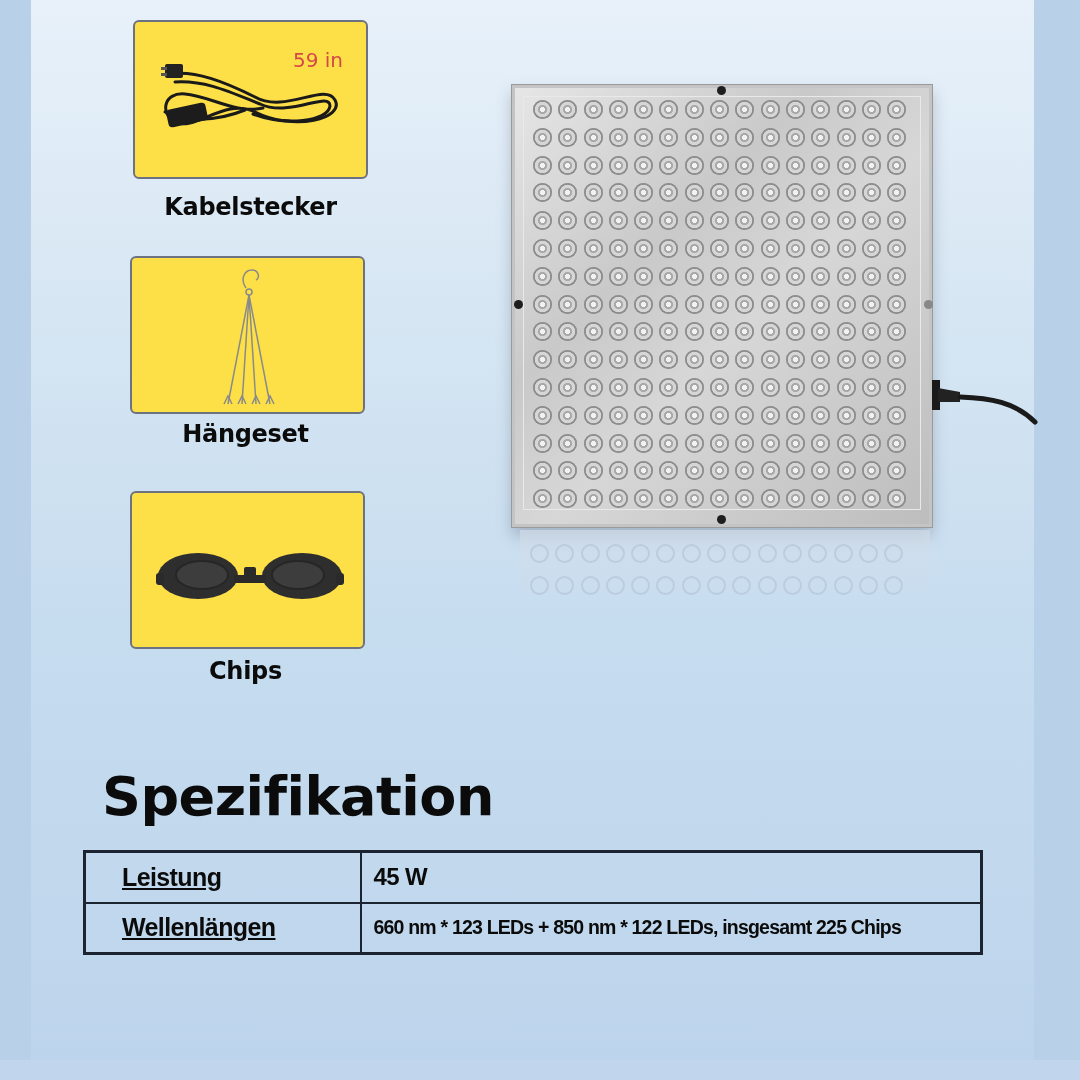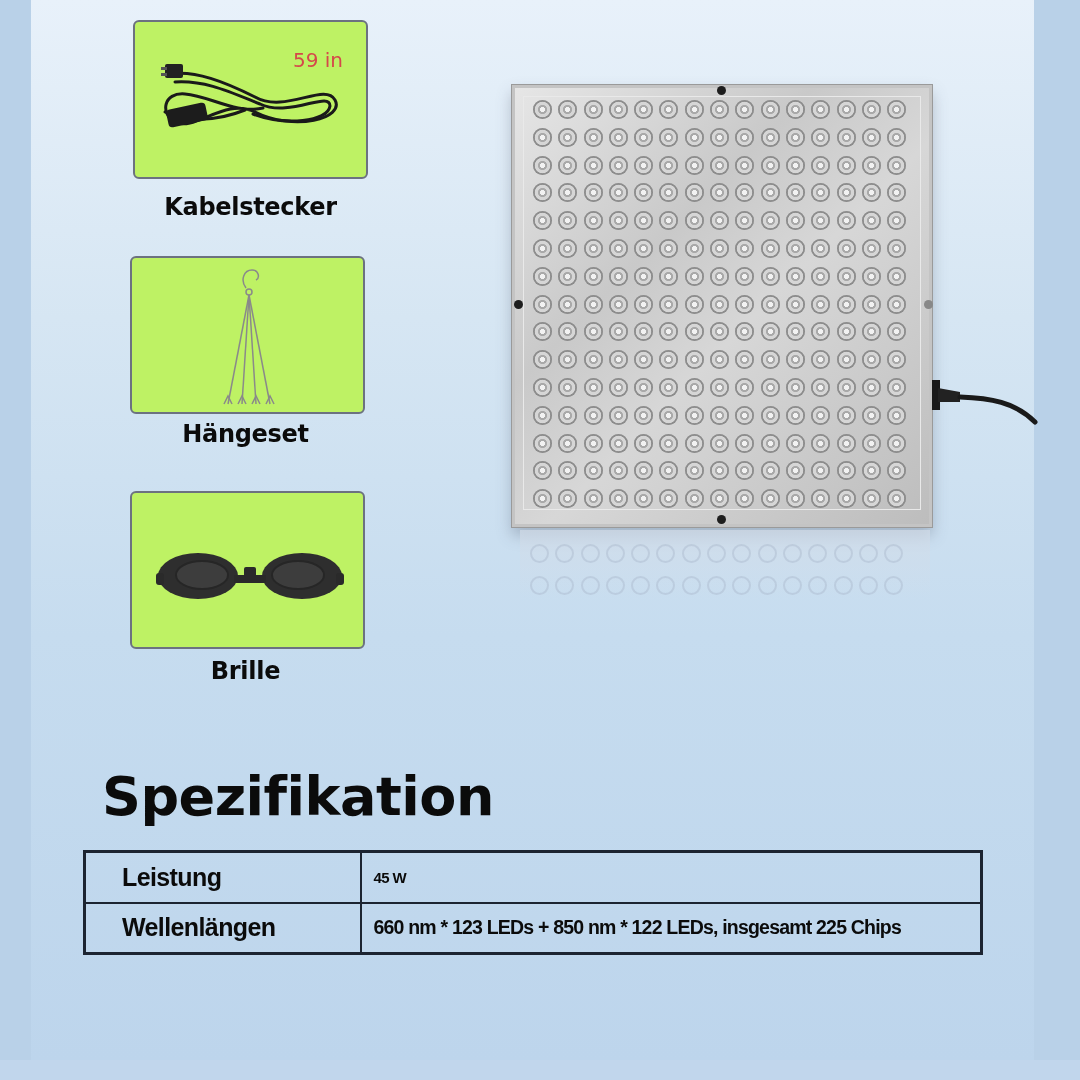--- a/index.html
+++ b/index.html
@@ -18,21 +18,21 @@
     .panel-right-strip {
       position: absolute; left: 1034px; top: 0; width: 46px; height: 1080px;
       background: #b9d1e8;
     }
     .panel-bottom-strip {
       position: absolute; left: 0; top: 1060px; width: 1080px; height: 20px;
       background: #c1d6ec;
     }
     .acc-card {
       position: absolute;
-      background: #bef264;
+      background: #fde047;
       border: 2px solid #6c7280;
       border-radius: 6px;
       overflow: hidden;
     }
     .acc-label {
       position: absolute;
       font-weight: bold;
       font-size: 24px;
       text-align: center;
       letter-spacing: -0.3px;
@@ -101,24 +101,24 @@
     }
     .spec-table td {
       border: 2px solid #1c2431;
       height: 51px;
       font-weight: bold;
       font-family: "Liberation Sans", sans-serif;
       letter-spacing: -0.6px;
       vertical-align: middle;
     }
     .spec-table td.k {
-      width: 276px; padding-left: 36px; font-size: 25px;
+      width: 276px; padding-left: 36px; font-size: 25px; text-decoration: underline;
     }
     .spec-table td.v {
-      padding-left: 12px; font-size: 15px;
+      padding-left: 12px; font-size: 24px;
     }
     .spec-table td.v.small { font-size: 19.5px; letter-spacing: -0.8px; }
   </style>
 </head>
 <body>
 
 <div class="panel"></div>
 <div class="panel-right-strip"></div>
 <div class="panel-bottom-strip"></div>
 
@@ -158,21 +158,21 @@
     <ellipse cx="66" cy="83" rx="40" ry="23" fill="#2e2e2e"></ellipse>
     <ellipse cx="70" cy="82" rx="26" ry="14" fill="#3d3d3d" stroke="#262626" stroke-width="2"></ellipse>
     <ellipse cx="170" cy="83" rx="40" ry="23" fill="#2e2e2e"></ellipse>
     <ellipse cx="166" cy="82" rx="26" ry="14" fill="#3d3d3d" stroke="#262626" stroke-width="2"></ellipse>
     <rect x="102" y="82" width="32" height="8" fill="#2a2a2a"></rect>
     <rect x="112" y="74" width="12" height="10" rx="2" fill="#2a2a2a"></rect>
     <rect x="24" y="80" width="8" height="12" rx="3" fill="#2a2a2a"></rect>
     <rect x="204" y="80" width="8" height="12" rx="3" fill="#2a2a2a"></rect>
   </svg>
 </div>
-<div class="acc-label" style="left:128px;top:657px;width:235px;">Brille</div>
+<div class="acc-label" style="left:128px;top:657px;width:235px;">Chips</div>
 
 <div class="lamp">
   <div class="lamp-inner"></div>
   <div class="led-grid" id="led-grid">
       <span class="led"></span>
       <span class="led"></span>
       <span class="led"></span>
       <span class="led"></span>
       <span class="led"></span>
       <span class="led"></span>

